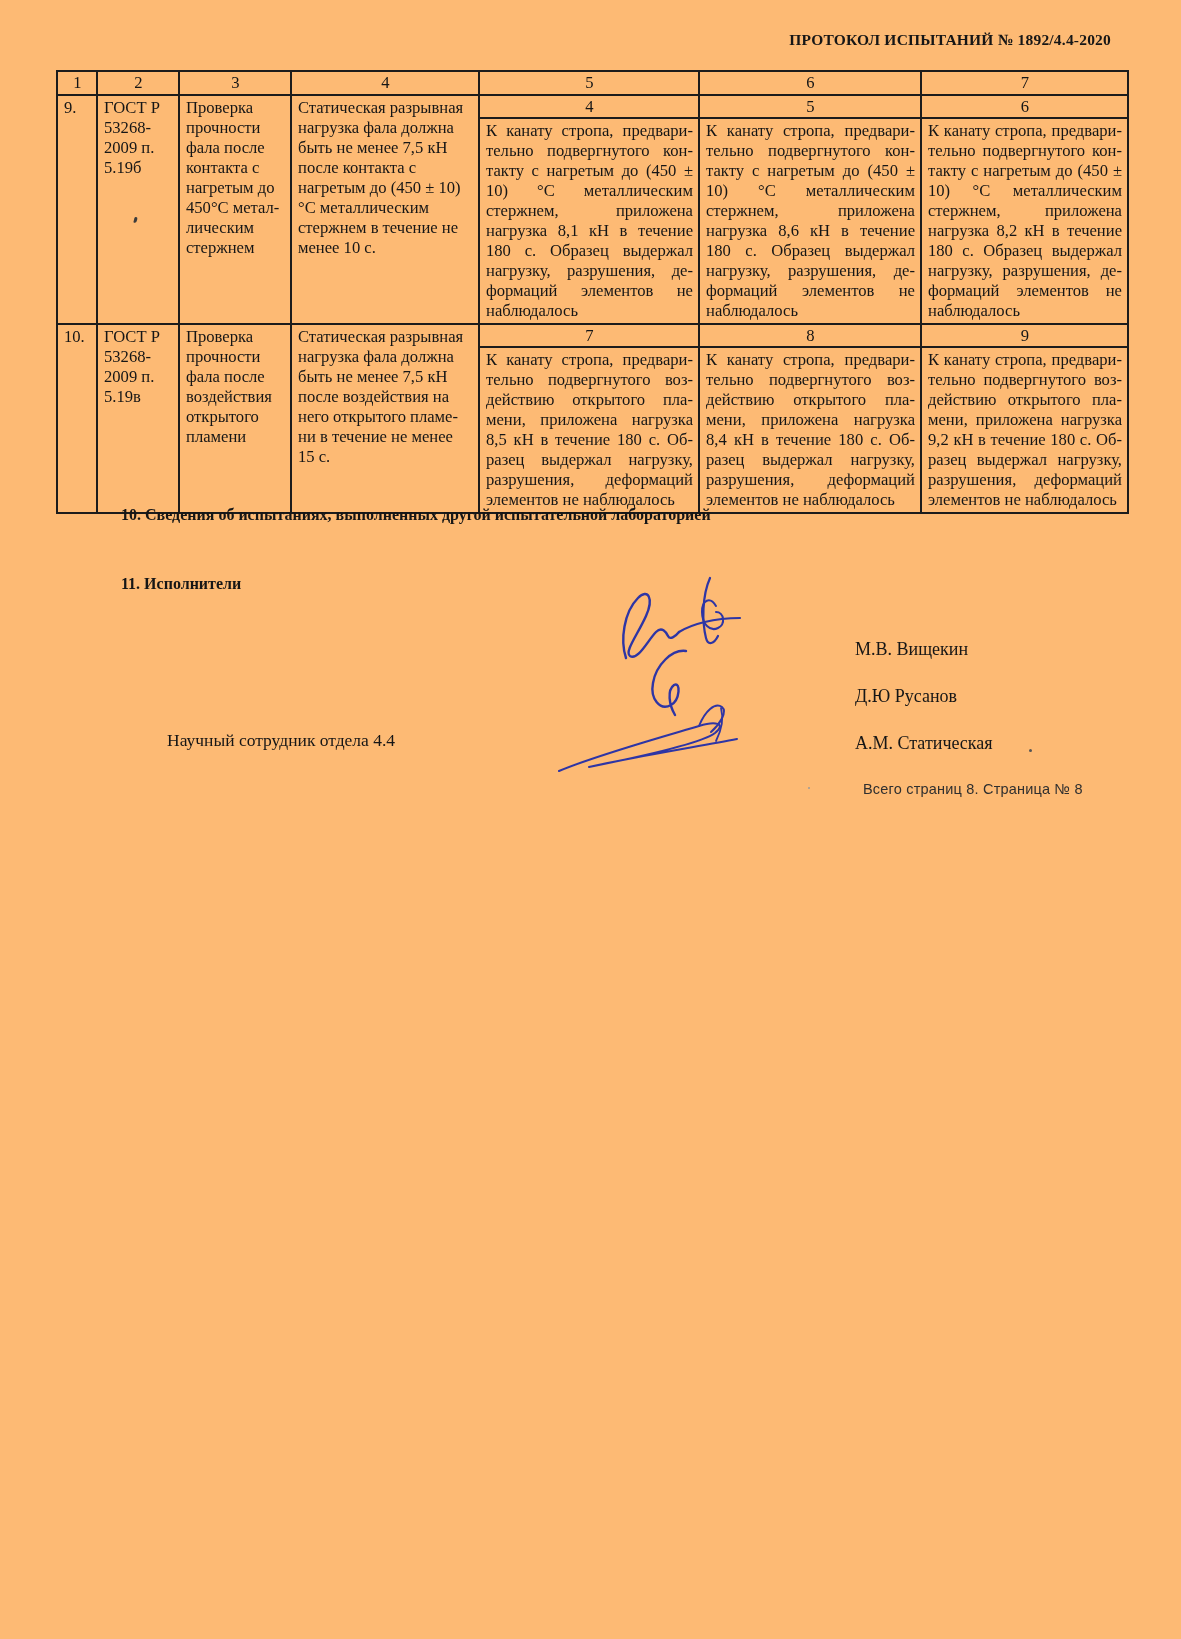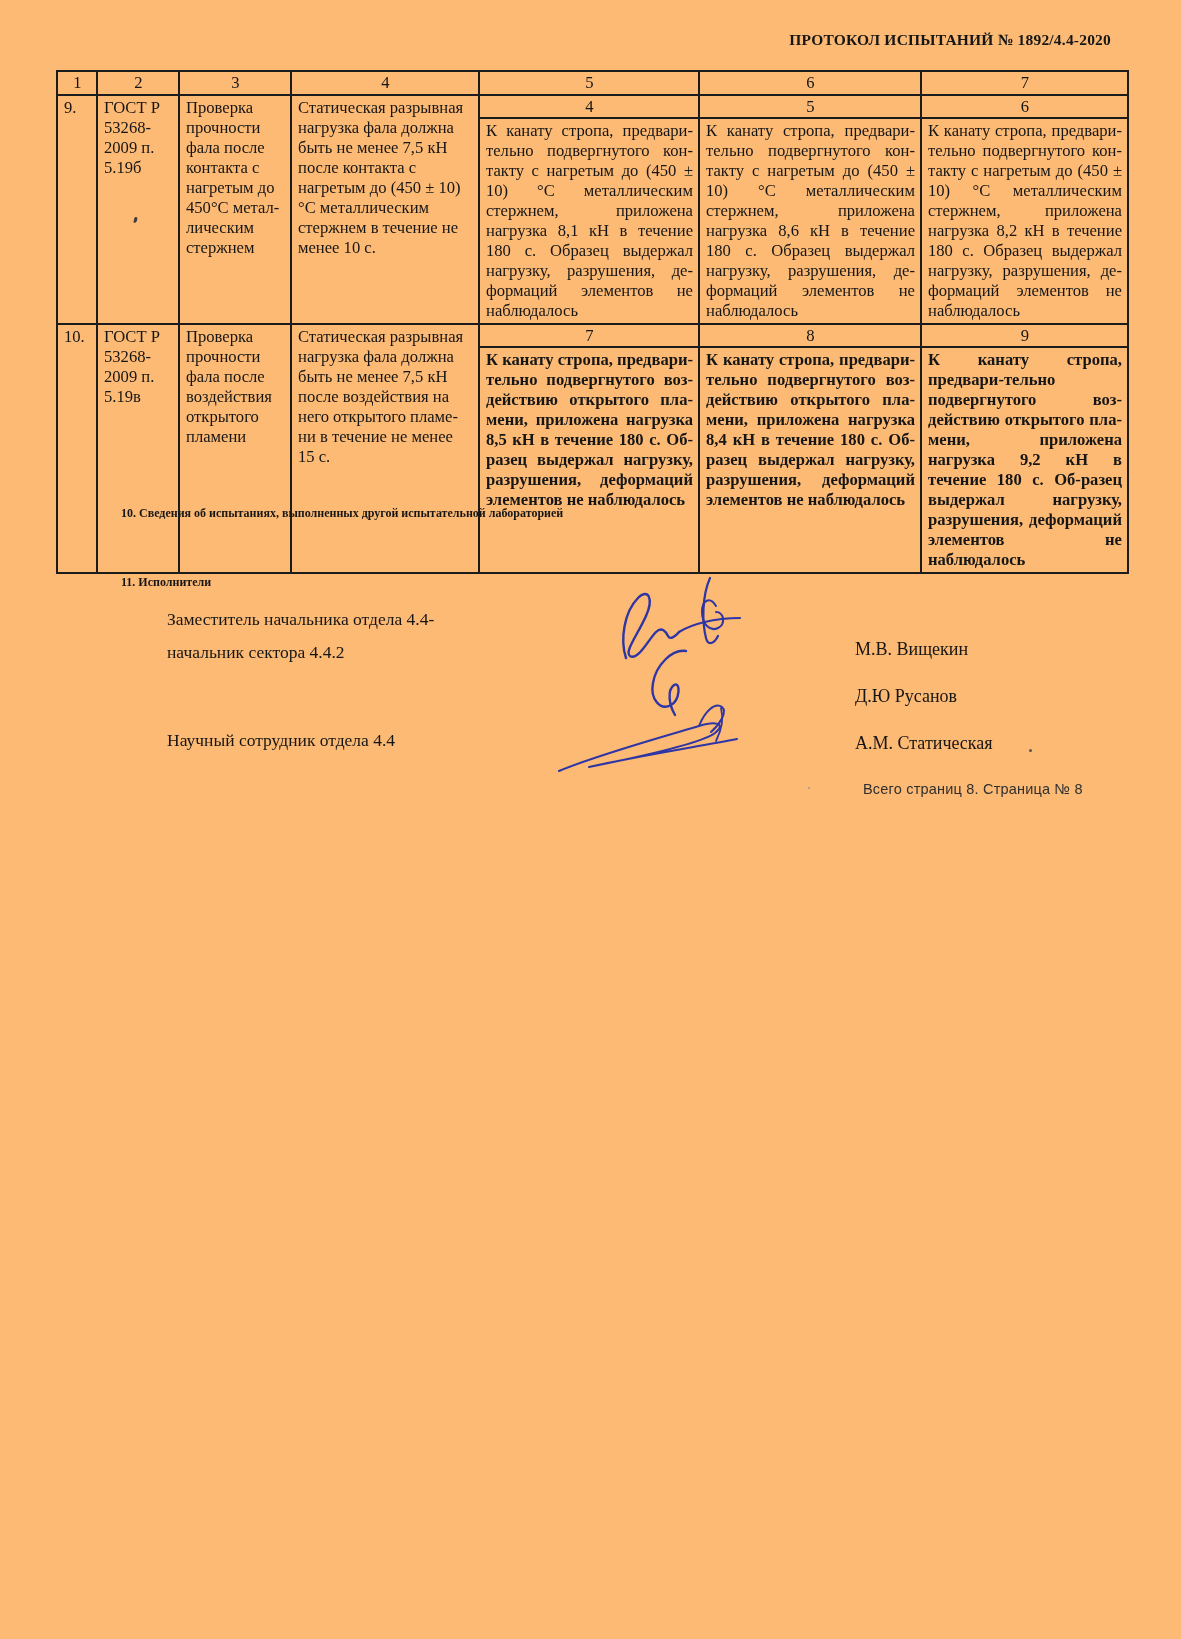--- a/index.html
+++ b/index.html
@@ -25,22 +25,22 @@
     border:2px solid #1c1c1c;
     vertical-align:top;
     padding:2px 5px 2px 6px;
     overflow:hidden;
   }
   td.hdr{height:18px;text-align:center;vertical-align:middle;padding:0;line-height:18px;}
   td.subno{height:17px;text-align:center;vertical-align:middle;padding:0;line-height:17px;}
   td.span4{padding-top:25px;}
   td.result{text-align:justify;}
   td.h-r9{height:196px;}
-  td.h-r10{height:153px;font-weight:bold;}
-  .sec-heading{position:absolute;left:121px;font-size:12px;font-weight:bold;}
+  td.h-r10{height:153px;}
+  .sec-heading{position:absolute;left:121px;font-size:16px;font-weight:bold;}
   .sec-body{position:absolute;left:120px;font-size:18px;}
   .signer-title{
     position:absolute;left:167px;
     font-size:17.5px;line-height:33px;white-space:pre-line;
   }
   .signer-name{position:absolute;left:855px;font-size:18px;}
   .sig{position:absolute;}
   .sig path{fill:none;stroke:#2e35a5;stroke-linecap:round;stroke-linejoin:round;}
   .page-footer{
     position:absolute;left:863px;top:781px;
@@ -109,22 +109,20 @@
           <td class="result h-r10">К канату стропа, предвари-тельно подвергнутого воз-действию открытого пла-мени, приложена нагрузка 9,2 кН в течение 180 с. Об-разец выдержал нагрузку, разрушения, деформаций элементов не наблюдалось</td>
         </tr>
       </tbody>
     </table>
   </div>
 
   <div class="sec-heading" style="top:506px;">10. Сведения об испытаниях, выполненных другой испытательной лабораторией</div>
 
   <div class="sec-heading" style="top:575px;">11. Исполнители</div>
 
-  <div class="signer-title" style="top:603px;">Заместитель начальника отдела 4.4-
-начальник сектора 4.4.2</div>
   <svg class="sig" style="left:598px;top:566px;" width="150" height="98" viewBox="0 0 150 98">
     <path d="M28,92 C22,74 26,46 40,32 C50,22 56,32 48,50 C40,68 26,86 32,90 C40,95 50,74 58,66 C64,60 68,66 70,70 C72,74 77,71 81,66" stroke-width="2.4"></path>
     <path d="M112,12 C104,30 104,56 108,72 C110,80 116,78 120,70" stroke-width="2.2"></path>
     <path d="M118,40 C112,30 104,34 104,46 C104,58 112,66 120,62 C128,58 126,46 118,46" stroke-width="2"></path>
     <path d="M81,66 C94,58 116,52 142,52" stroke-width="2.2"></path>
   </svg>
   <div class="signer-name" style="top:639px;">М.В. Вищекин</div>
 
   <svg class="sig" style="left:644px;top:645px;" width="52" height="76" viewBox="0 0 52 76">
     <path d="M42,6 C28,4 12,20 9,38 C6,54 16,66 27,60 C36,55 37,36 30,40 C23,45 25,60 31,70" stroke-width="2.4"></path>

